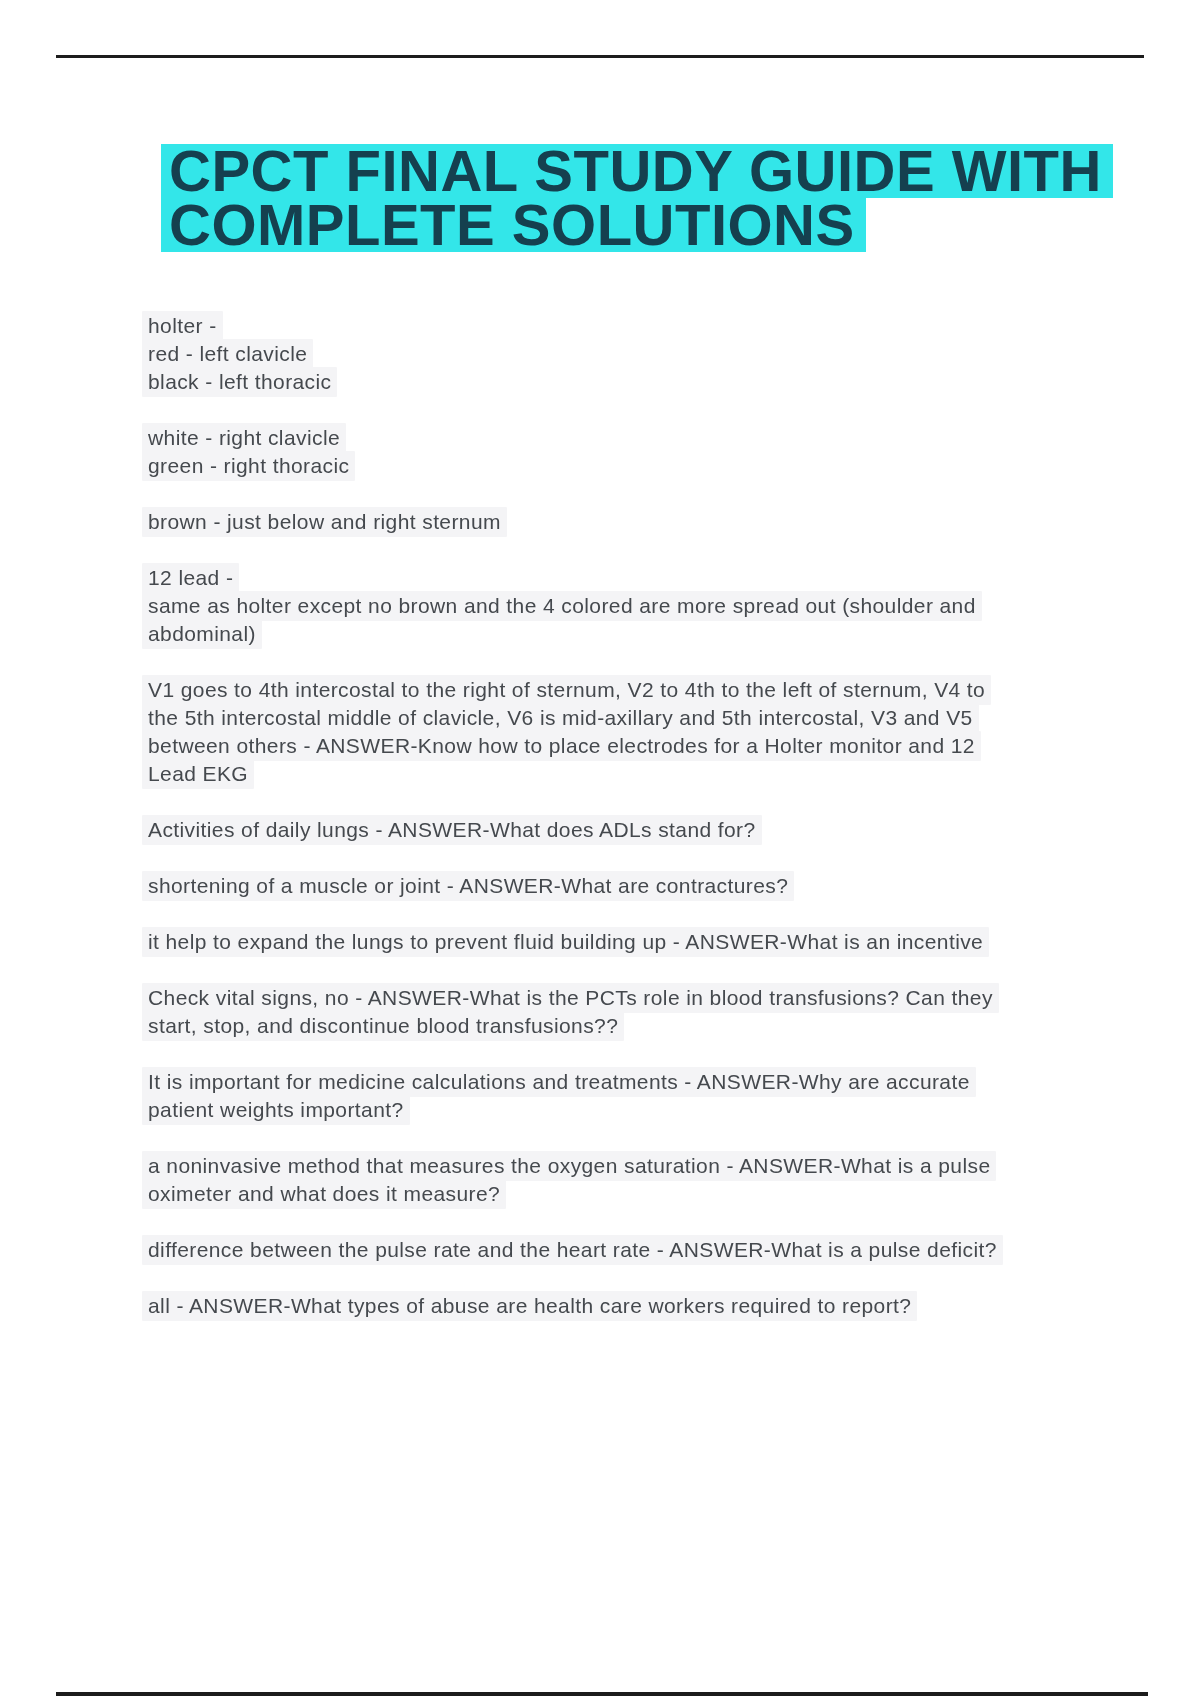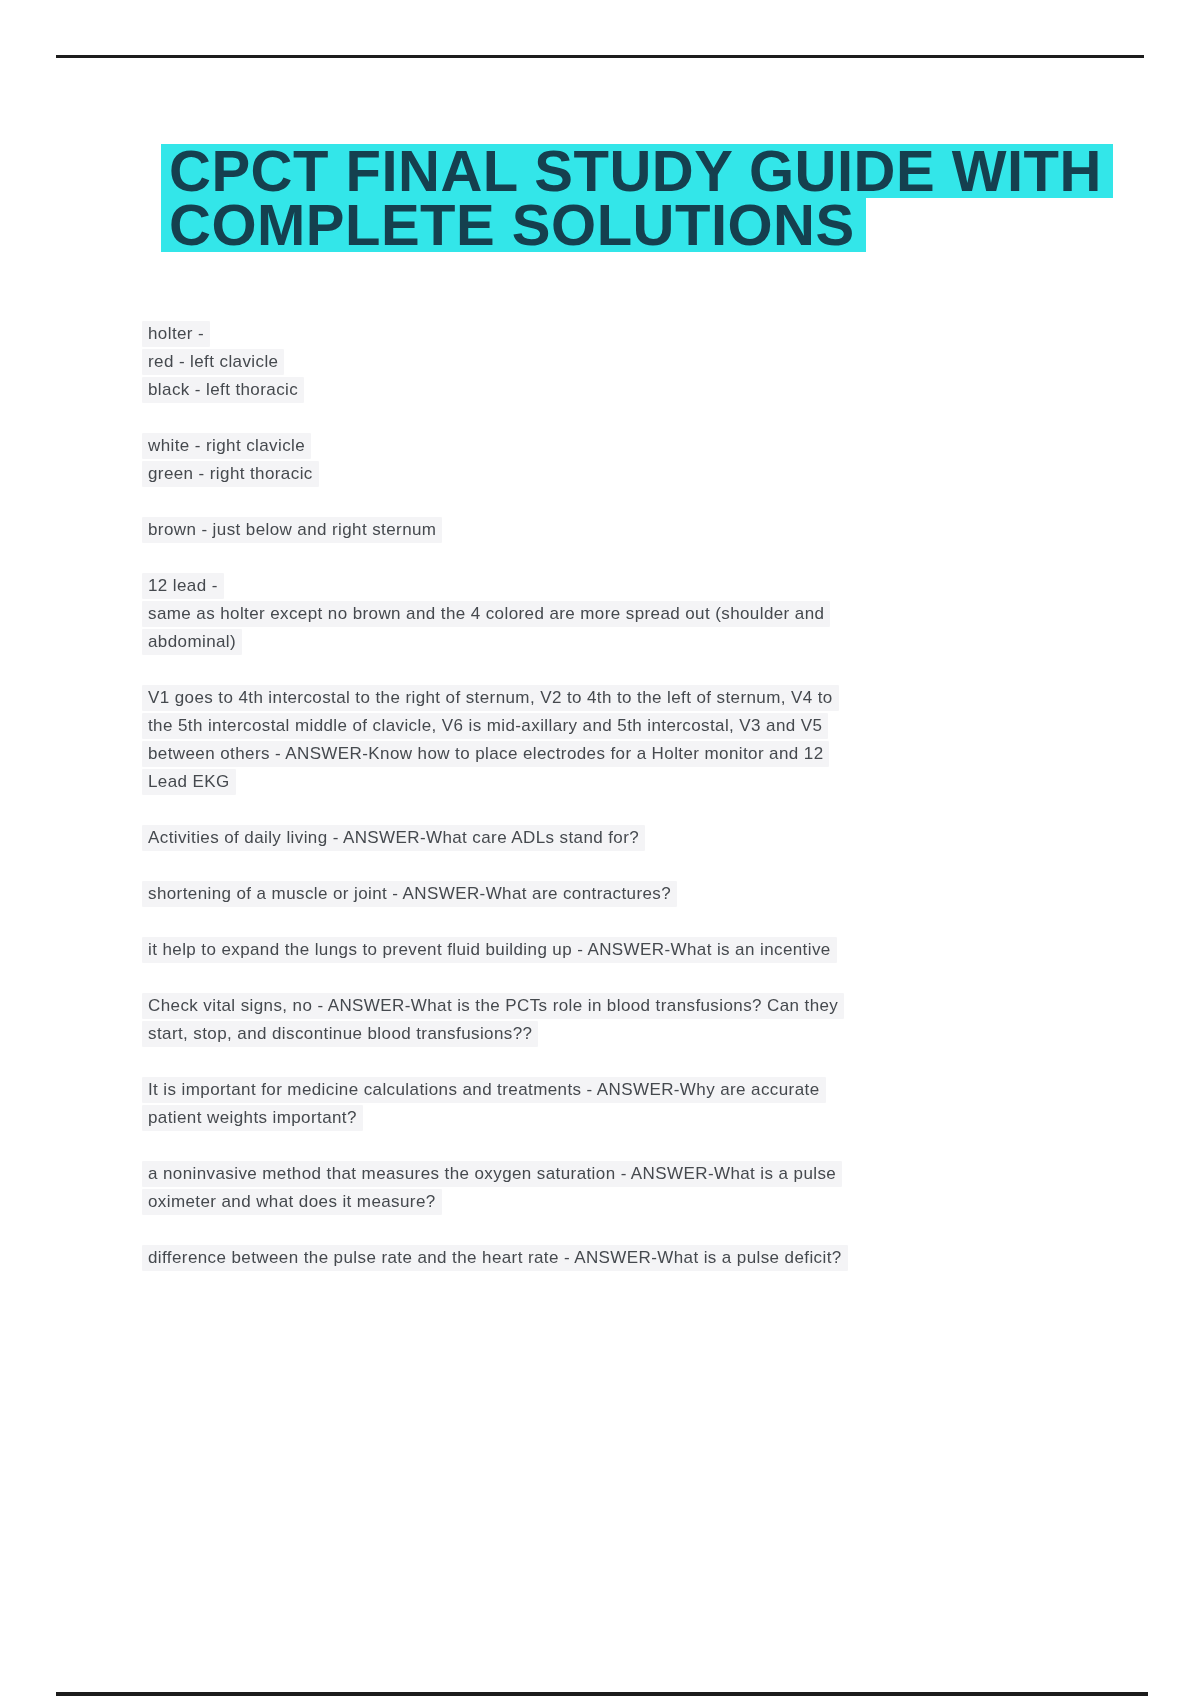--- a/index.html
+++ b/index.html
@@ -45,25 +45,24 @@
     display: table;
     background: var(--title-highlight, #33e6e9);
     line-height: 50px;
     padding: 2px 11px 2px 8px;
     white-space: pre;
   }
   .doc-body {
     position: absolute;
     left: 148px;
     top: 312px;
-    font-size: 17px;
+    font-size: 21px;
     line-height: 28px;
     letter-spacing: 0.4px;
     color: var(--body-text, #45494e);
-    margin-top: 8px;
   }
   .paragraph {
     margin: 0 0 28px 0;
   }
   .line {
     height: 28px;
     white-space: pre;
   }
   .line > span {
     background: var(--line-highlight, #f4f4f6);
@@ -101,21 +100,21 @@
         <div class="line"><span>same as holter except no brown and the 4 colored are more spread out (shoulder and</span></div>
         <div class="line"><span>abdominal)</span></div>
       </div>
       <div class="paragraph">
         <div class="line"><span>V1 goes to 4th intercostal to the right of sternum, V2 to 4th to the left of sternum, V4 to</span></div>
         <div class="line"><span>the 5th intercostal middle of clavicle, V6 is mid-axillary and 5th intercostal, V3 and V5</span></div>
         <div class="line"><span>between others - ANSWER-Know how to place electrodes for a Holter monitor and 12</span></div>
         <div class="line"><span>Lead EKG</span></div>
       </div>
       <div class="paragraph">
-        <div class="line"><span>Activities of daily living - ANSWER-What care ADLs stand for?</span></div>
+        <div class="line"><span>Activities of daily lungs - ANSWER-What does ADLs stand for?</span></div>
       </div>
       <div class="paragraph">
         <div class="line"><span>shortening of a muscle or joint - ANSWER-What are contractures?</span></div>
       </div>
       <div class="paragraph">
         <div class="line"><span>it help to expand the lungs to prevent fluid building up - ANSWER-What is an incentive</span></div>
       </div>
       <div class="paragraph">
         <div class="line"><span>Check vital signs, no - ANSWER-What is the PCTs role in blood transfusions? Can they</span></div>
         <div class="line"><span>start, stop, and discontinue blood transfusions??</span></div>
@@ -124,16 +123,19 @@
         <div class="line"><span>It is important for medicine calculations and treatments - ANSWER-Why are accurate</span></div>
         <div class="line"><span>patient weights important?</span></div>
       </div>
       <div class="paragraph">
         <div class="line"><span>a noninvasive method that measures the oxygen saturation - ANSWER-What is a pulse</span></div>
         <div class="line"><span>oximeter and what does it measure?</span></div>
       </div>
       <div class="paragraph">
         <div class="line"><span>difference between the pulse rate and the heart rate - ANSWER-What is a pulse deficit?</span></div>
       </div>
+      <div class="paragraph">
+        <div class="line"><span>all - ANSWER-What types of abuse are health care workers required to report?</span></div>
+      </div>
     </div>
 
   <div class="rule rule-bottom"></div>
 </div>
 
 </body></html>

